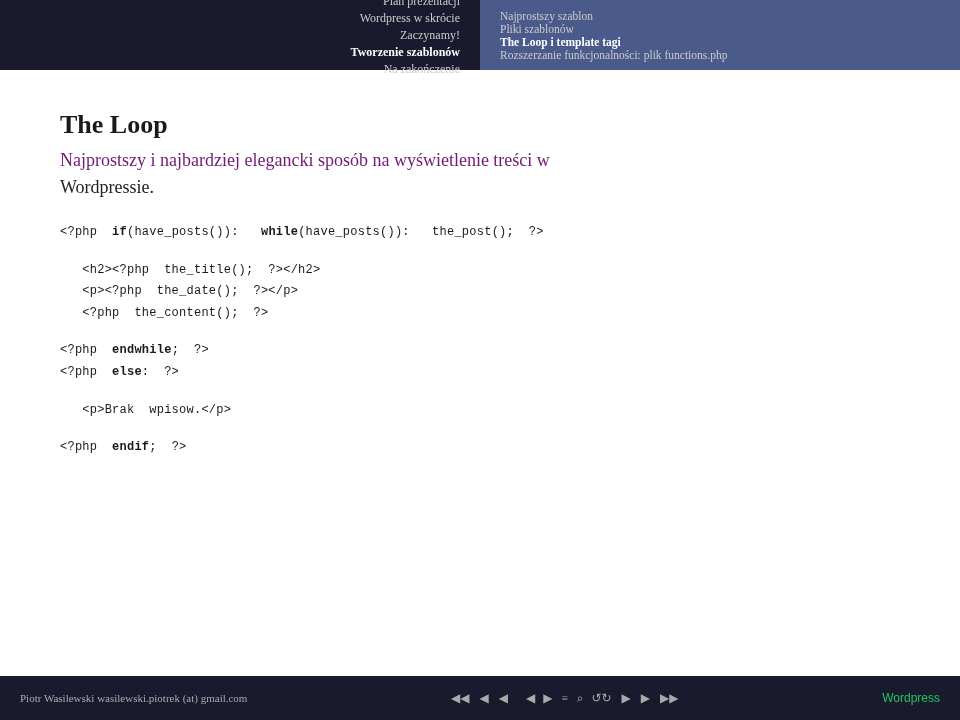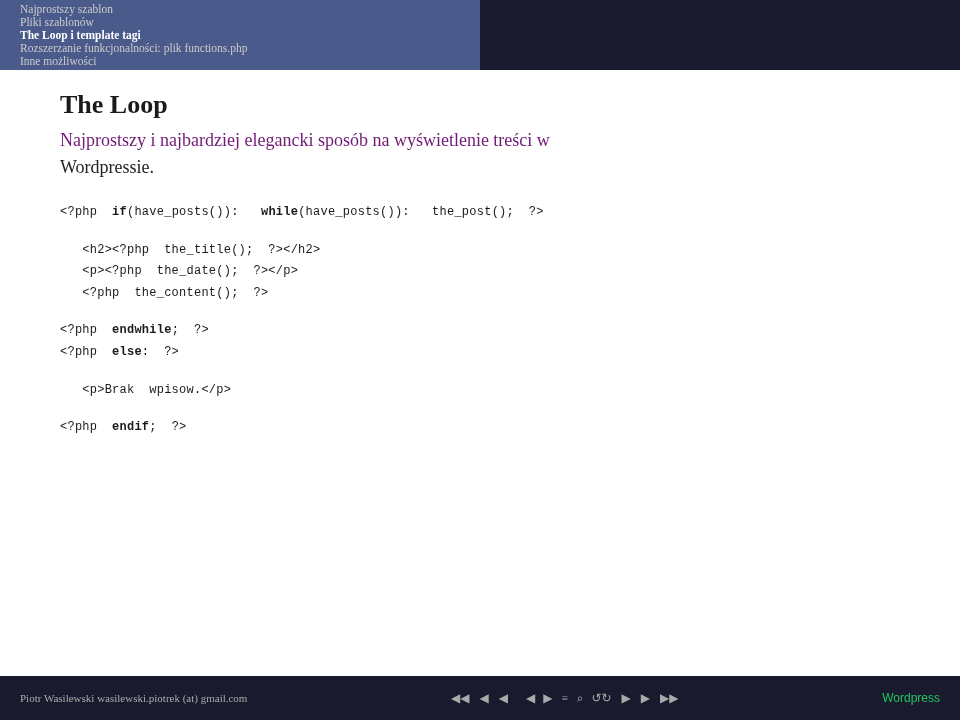--- a/index.html
+++ b/index.html
@@ -59,21 +59,21 @@
       font-family: Georgia, serif;
     }
 
     .header-right span.active {
       color: #ffffff;
       font-weight: bold;
     }
 
     
     .main-content {
-      padding: 20px 60px 20px 60px;
+      padding: 40px 60px 20px 60px;
     }
 
     .slide-title {
       font-size: 26px;
       font-weight: bold;
       color: #1a1a1a;
       margin-bottom: 10px;
       font-family: Georgia, serif;
     }
 
@@ -157,26 +157,32 @@
     }
 
     .spacer {
       height: 16px;
     }
   </style>
 </head>
 <body>
 
 <div class="header">
+  <div class="header-left">
+    <span>Plan prezentacji</span>
+    <span>Wordpress w skrócie</span>
+    <span>Zaczynamy!</span>
+    <span class="bold">Tworzenie szablonów</span>
+    <span>Na zakończenie</span>
+  </div>
   <div class="header-right">
     <span>Najprostszy szablon</span>
     <span>Pliki szablonów</span>
     <span class="active">The Loop i template tagi</span>
     <span>Rozszerzanie funkcjonalności: plik functions.php</span>
-    <span>Inne możliwości</span>
   </div>
 </div>
 
 <div class="main-content">
   <div class="slide-title">The Loop</div>
   <div class="slide-subtitle">Najprostszy i najbardziej elegancki sposób na wyświetlenie treści w</div>
   <div class="slide-subtitle2">Wordpressie.</div>
 
   <div class="code-block">
     <span class="line">&lt;?php&nbsp; <span class="kw">if</span>(have_posts()):&nbsp;&nbsp; <span class="kw">while</span>(have_posts()):&nbsp;&nbsp; the_post();&nbsp; ?&gt;</span>

